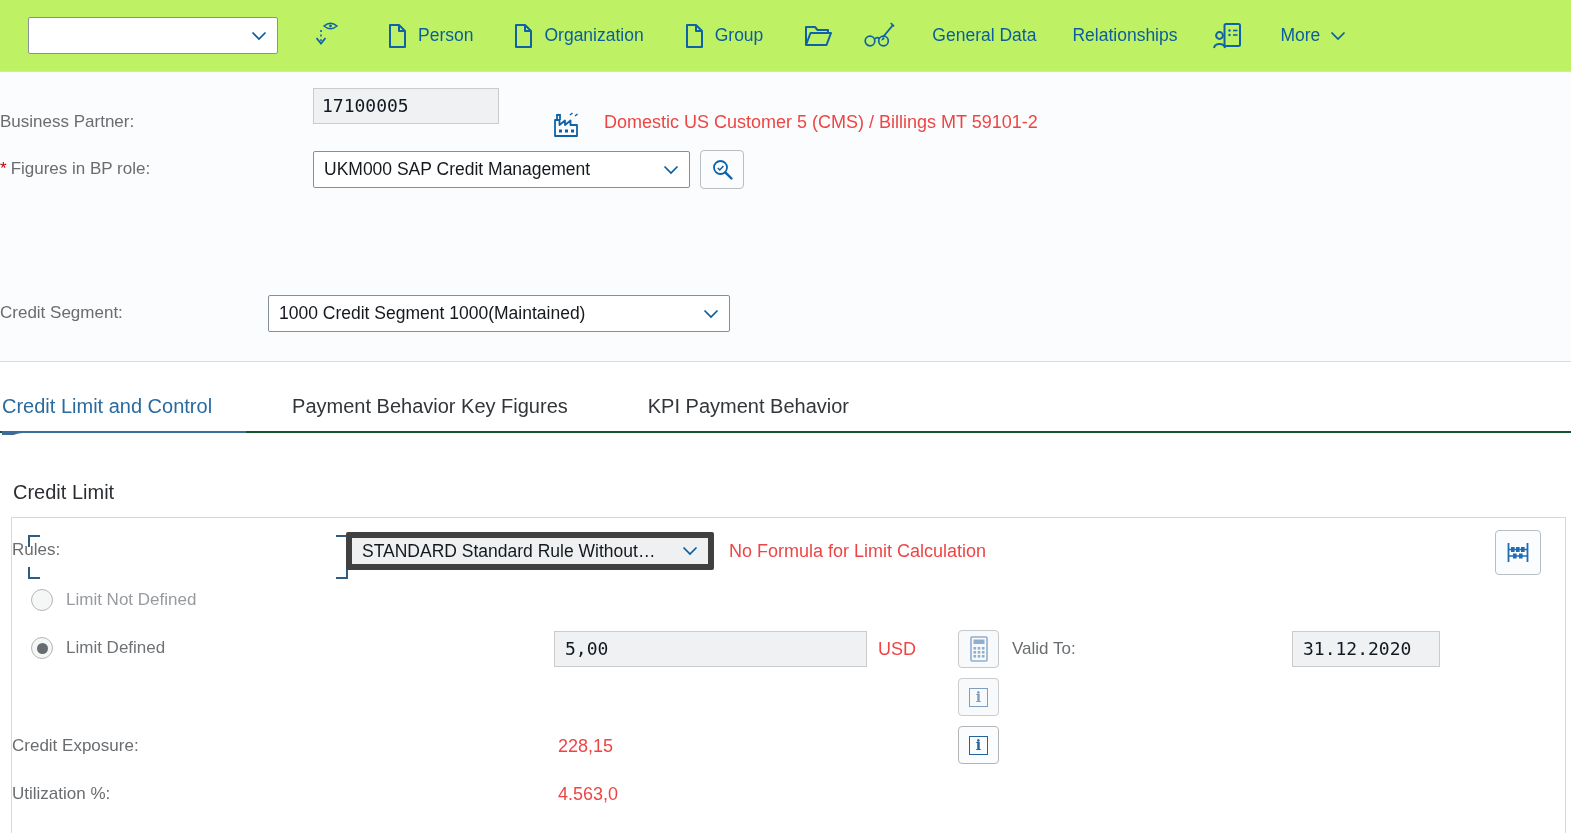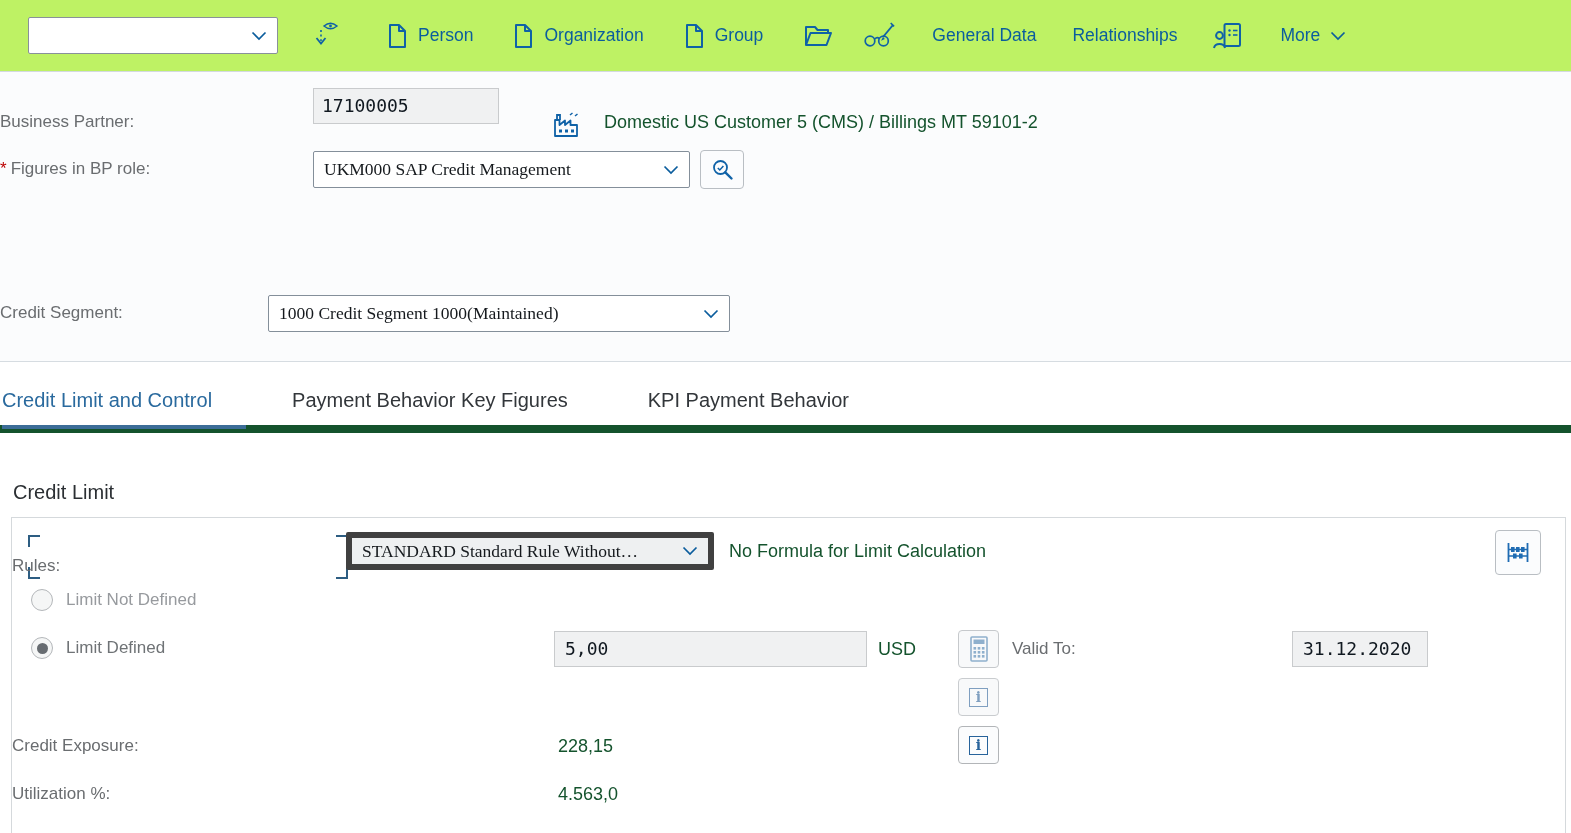--- a/index.html
+++ b/index.html
@@ -23,42 +23,42 @@
   .tb-iconbtn { display:flex; align-items:center; color:#0f62a7; cursor:pointer; background:none; border:none; }
   .tb-btn {
     display:flex; align-items:center; gap:10px; background:none; border:none;
     font-family:inherit; font-size:17.5px; color:#0b5d9d; cursor:pointer;
   }
   .ml36{margin-left:36px;} .ml40{margin-left:40px;} .ml46{margin-left:46px;} .ml30{margin-left:30px;}
 
   
   .hdr { position:relative; height:290px; background:#fbfcfd; border-bottom:1px solid #d6dce1; }
   .lbl { position:absolute; color:#6a6d70; font-size:17px; line-height:36px; text-align:left; }
-  .val-dark { position:absolute; color:#14532d; font-size:18px; line-height:36px; }
+  .val-dark { position:absolute; color:#ef4444; font-size:18px; line-height:36px; }
   .ro-input {
     position:absolute; height:36px; background:#f0f1f2; border:1px solid #c9cbcd;
     font-family:"DejaVu Sans Mono", monospace; font-size:18px; color:#101820;
     line-height:34px; padding-left:10px;
   }
   .ddl {
     position:absolute; height:37px; background:#fff; border:1px solid #848f9a; border-radius:2px;
-    display:flex; align-items:center; padding:13px 10px; cursor:pointer; color:#15191d; font-size:17.5px;font-family:Liberation Serif, serif;
+    display:flex; align-items:center; padding:13px 10px; cursor:pointer; color:#15191d; font-size:17.5px;
   }
   .ddl .txt { flex:1 1 auto; overflow:hidden; white-space:nowrap; }
   .ddl .chev { flex:0 0 auto; margin-left:8px; color:#0b5d9d; display:flex; }
   .sq-btn {
     position:absolute; display:flex; align-items:center; justify-content:center;
     background:#fbfcfd; border:1px solid #b9bec3; border-radius:4px; cursor:pointer; color:#0f62a7;
   }
   .req { color:#bb0000; margin-right:4px; font-size:17px; }
 
   
   .tabbar {
     height:71px; background:#fff; display:flex; align-items:flex-end;
-    border-bottom:8px solid #14532d; padding-left:2px;
+    border-bottom:2px solid #14532d; padding-left:2px;
   }
   .tab {
     font-size:20px; color:#32363a; padding:0 34px 13px 0; margin-right:46px;
     cursor:pointer; border-bottom:4px solid transparent; margin-bottom:-4px;
   }
   .tab.active { color:#2a6a9e; border-bottom-color:#3c6d98; }
 
   
   .content { position:relative; height:400px; background:#fff;border-radius:23px; }
   .section-title { position:absolute; left:13px; top:48px; font-size:20px; color:#2b2f33; }
@@ -259,21 +259,21 @@
   <div class="content">
     <div class="section-title">Credit Limit</div>
 
     <div class="groupbox">
 
       <div class="corner c-tl" style="left:16px;top:17px;"></div>
       <div class="corner c-bl" style="left:16px;top:49px;"></div>
       <div class="corner c-tr" style="left:324px;top:17px;"></div>
       <div class="corner c-br" style="left:324px;top:49px;"></div>
 
-      <div class="lbl" style="left:0;width:324px;top:14px;margin-top:16px;">Rules:</div>
+      <div class="lbl" style="left:0;width:324px;top:14px;">Rules:</div>
       <div class="ddl ddl-ro" style="left:334px;top:14px;width:368px;">
         <span class="txt">STANDARD Standard Rule Without…</span>
         <span class="chev">
           <svg width="16" height="10" viewBox="0 0 16 10">
               <path d="M1.5 1.5 L8 8 L14.5 1.5" fill="none" stroke="#0b5d9d" stroke-width="1.7"></path>
             </svg>
         </span>
       </div>
       <div class="val-dark" style="left:717px;top:15px;">No Formula for Limit Calculation</div>
       <button class="sq-btn" style="left:1483px;top:12px;width:46px;height:45px;">
@@ -315,21 +315,21 @@
                 <rect x="13.9" y="16" width="2.6" height="2.6"></rect>
               <rect x="5.5" y="20" width="2.6" height="2.6"></rect>
                 <rect x="9.7" y="20" width="2.6" height="2.6"></rect>
                 <rect x="13.9" y="20" width="2.6" height="2.6"></rect>
             </g>
           </svg>
         </span>
       </button>
 
       <div class="lbl" style="left:1000px;width:272px;top:113px;">Valid To:</div>
-      <div class="ro-input" style="left:1280px;top:113px;width:136px;">31.12.2020</div>
+      <div class="ro-input" style="left:1280px;top:113px;width:148px;">31.12.2020</div>
 
       <button class="sq-btn info-light" style="left:946px;top:160px;width:41px;height:38px;border-color:#c9ccCF;background:#f8f9fa;">
         <span class="ibox">i</span>
       </button>
       <button class="sq-btn info-dark" style="left:946px;top:208px;width:41px;height:38px;border-color:#b2b5b8;background:#fbfcfd;">
         <span class="ibox">i</span>
       </button>
 
       <div class="lbl" style="left:0;width:534px;top:210px;">Credit Exposure:</div>
       <div class="val-dark" style="left:546px;top:210px;">228,15</div>

